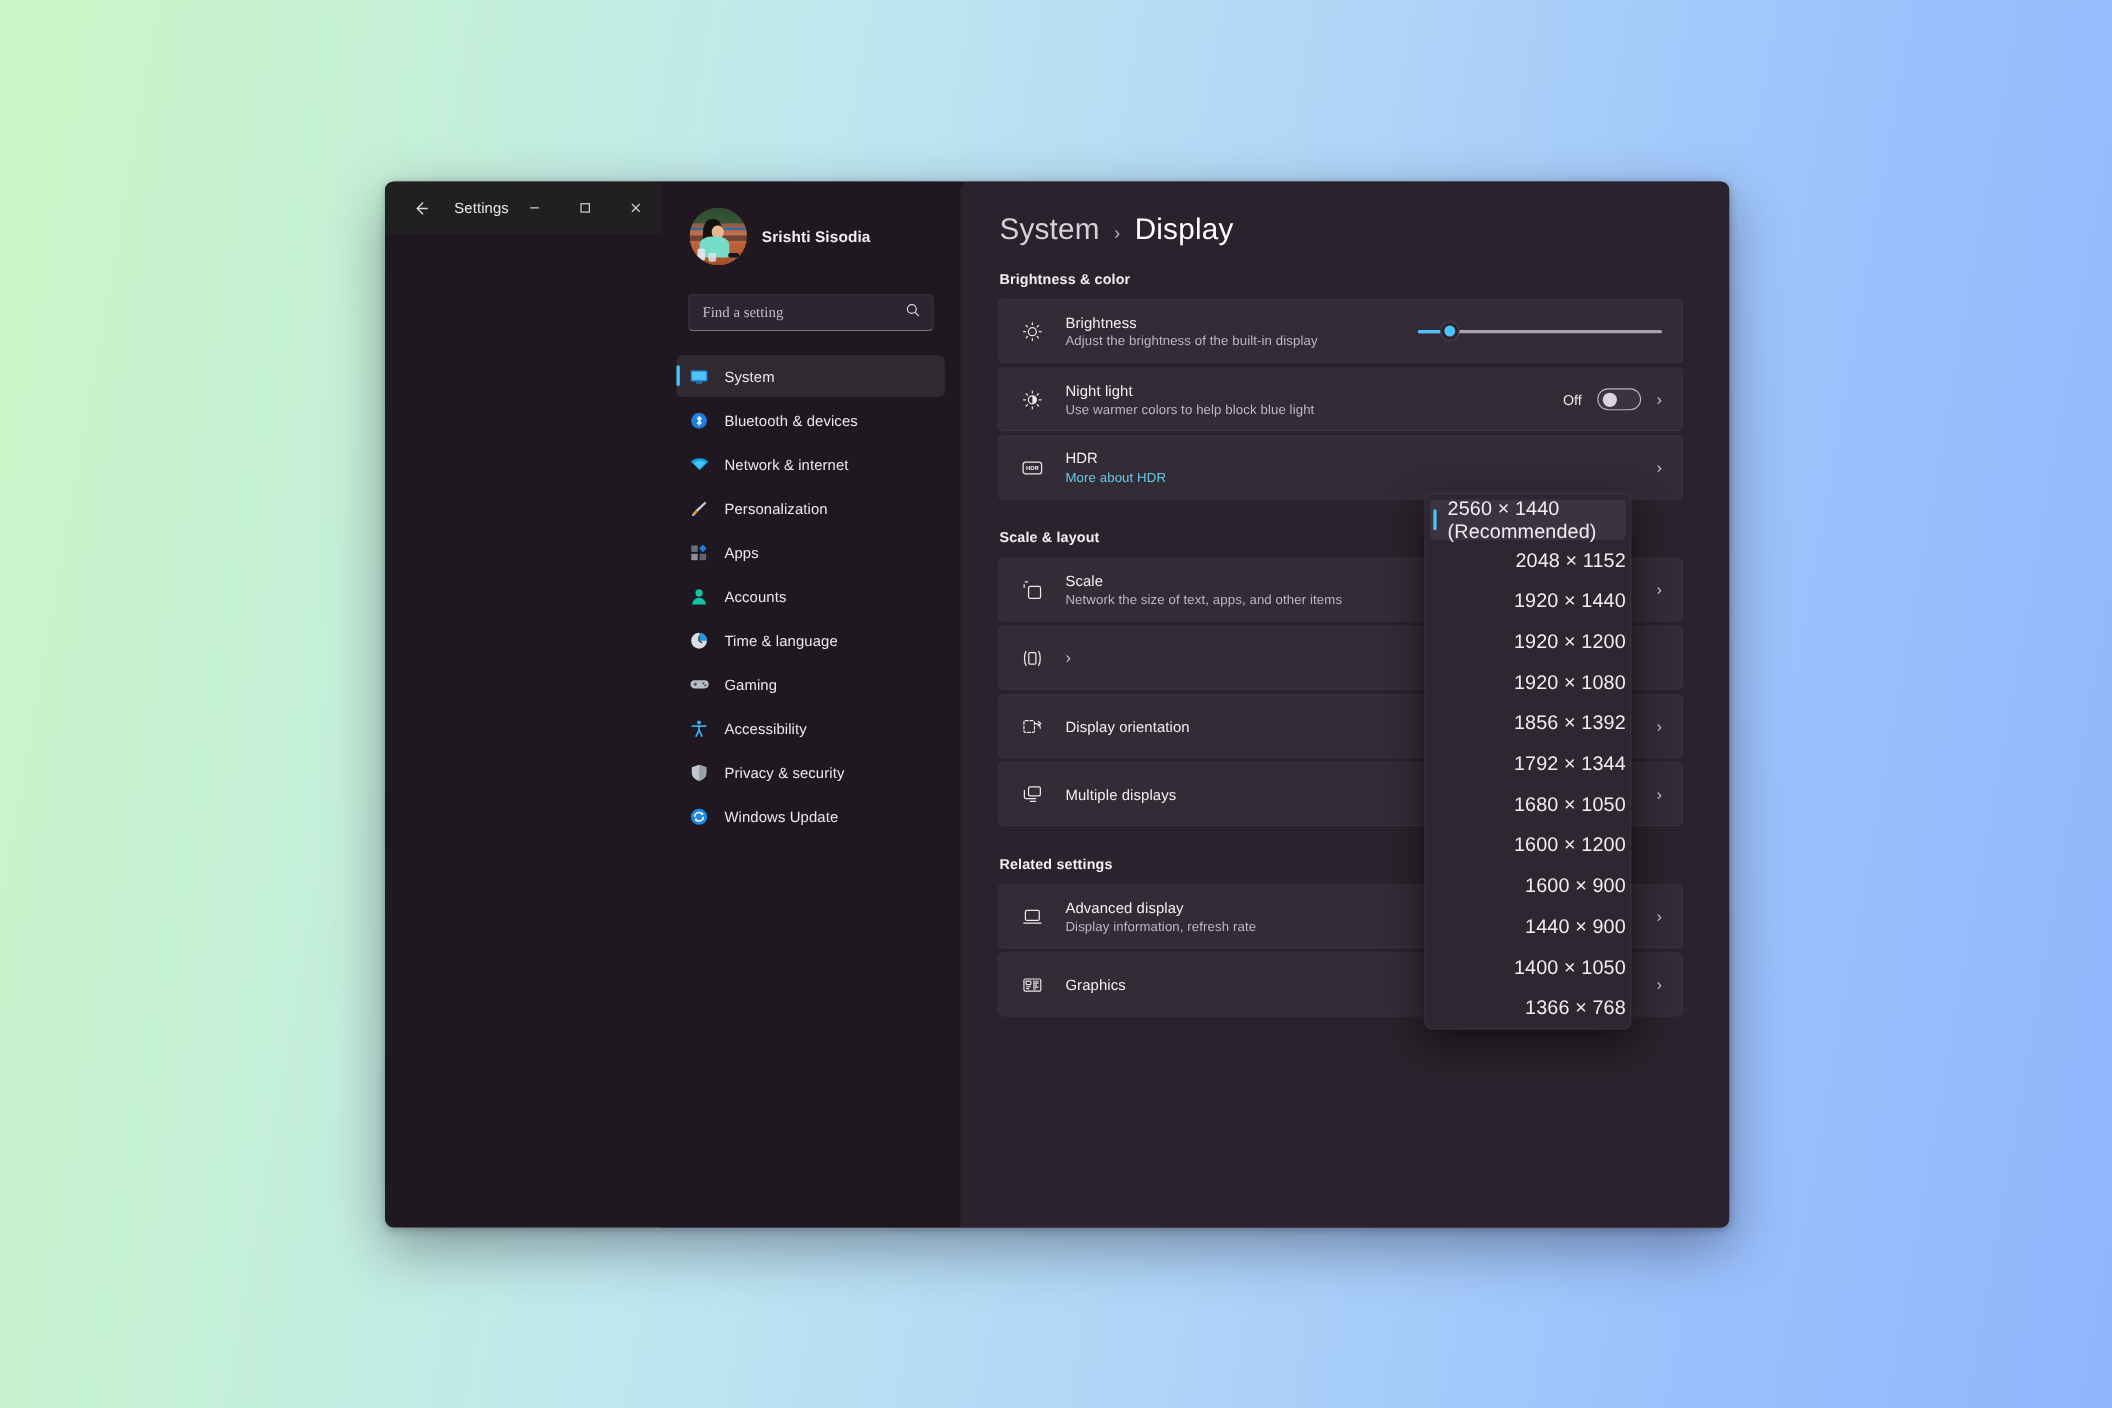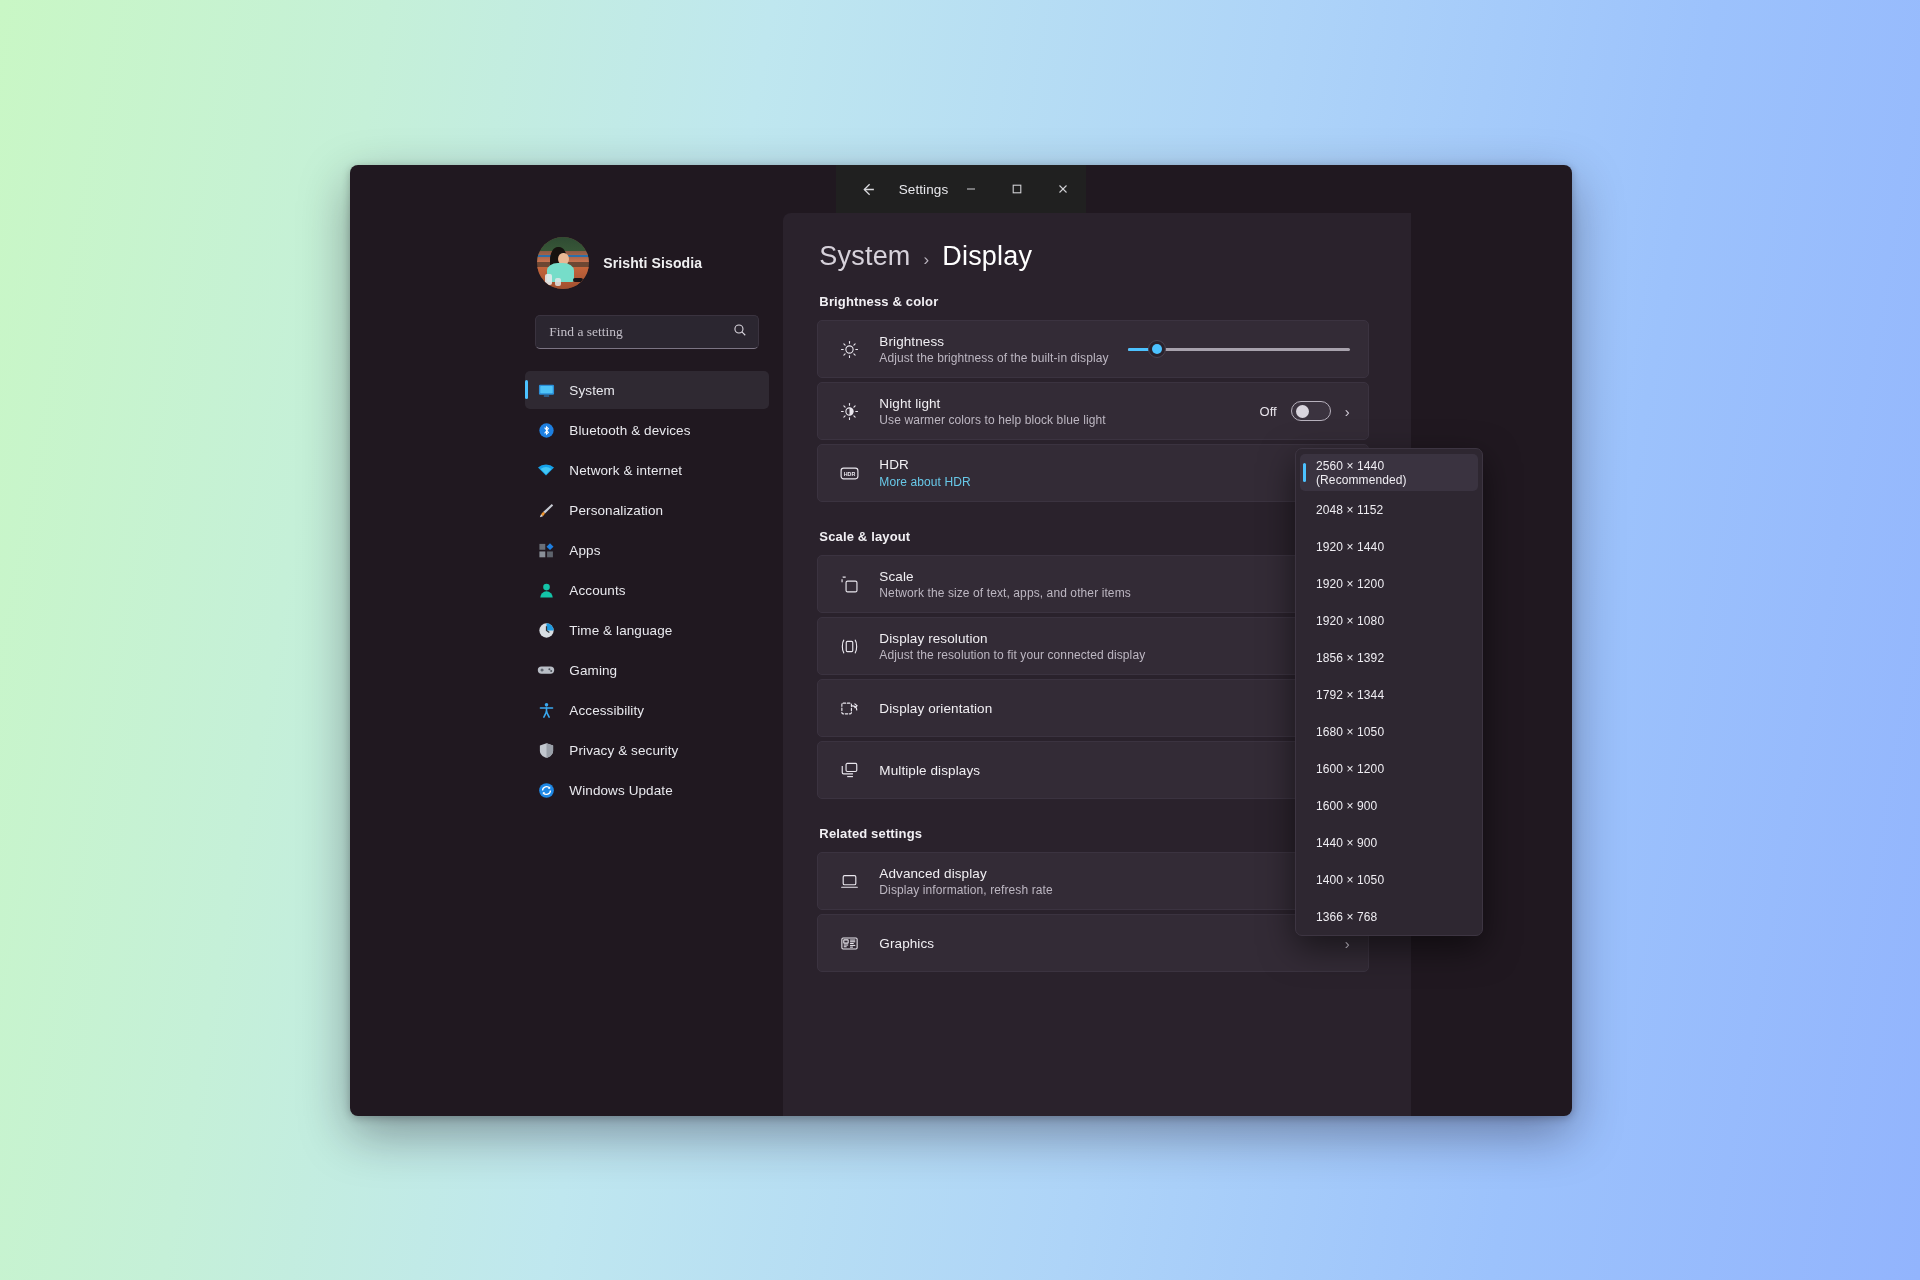--- a/index.html
+++ b/index.html
@@ -16,22 +16,20 @@
   
   #win {
     position: absolute;
     left: 350px; top: 165px;
     width: 1222px; height: 951px;
     background: #201820;
     border-radius: 8px;
     box-shadow: 0 18px 50px rgba(20,10,30,.38), 0 2px 8px rgba(0,0,0,.25);
     overflow: hidden;
     display: flex;
-    flex-direction: column;
-    align-items: center;
   }
 
   
   #titlebar {
     height: 48px;
     background: #202020;
     display: flex;
     align-items: center;
     flex: 0 0 48px;
     position: relative;
@@ -212,23 +210,24 @@
     box-shadow: 0 12px 34px rgba(0,0,0,.52);
     padding: 5px 4px;
     z-index: 50;
     overflow: hidden;
   }
   .ddopt {
     height: 37px;
     display: flex; align-items: center;
     padding-left: 16px;
     border-radius: 5px;
-    font-size: 12px; color: #efedf2;
+    font-size: 18px; color: #efedf2;
     position: relative;
     letter-spacing: .1px;
+    justify-content: flex-end;
   }
   .ddopt.sel { background: #3a3340; }
   .ddopt.sel::before {
     content: ""; position: absolute; left: 3px; top: 9px;
     width: 3px; height: 19px; background: #4cc2ff; border-radius: 2px;
   }
 </style>
 </head>
 <body>
 
@@ -524,24 +523,20 @@
       </div>
 
       <div class="card">
         <span class="cicon">
           <svg width="21" height="21" viewBox="0 0 22 22" fill="none" stroke="#eae7ee" stroke-width="1.2" stroke-linecap="round">
             <path d="M5 4.4 C3 7 3 15 5 17.6"></path>
             <path d="M17 4.4 C19 7 19 15 17 17.6"></path>
             <rect x="7.6" y="5.6" width="6.8" height="10.8" rx="1.2"></rect>
           </svg>
         </span>
-        <div class="ctext">
-          <div class="ctitle">Display resolution</div>
-          <div class="csub">Adjust the resolution to fit your connected display</div>
-        </div>
         <div class="cright">
           <span class="chev">›</span>
         </div>
       </div>
 
       <div class="card">
         <span class="cicon">
           <svg width="21" height="21" viewBox="0 0 22 22" fill="none" stroke="#eae7ee" stroke-width="1.2" stroke-linecap="round">
             <rect x="3" y="5.4" width="10" height="11.2" rx="1.4" stroke-dasharray="2.6 1.8"></rect>
             <path d="M13.6 8.2 C17 8.2 18.6 10.4 18.6 12.6"></path>

